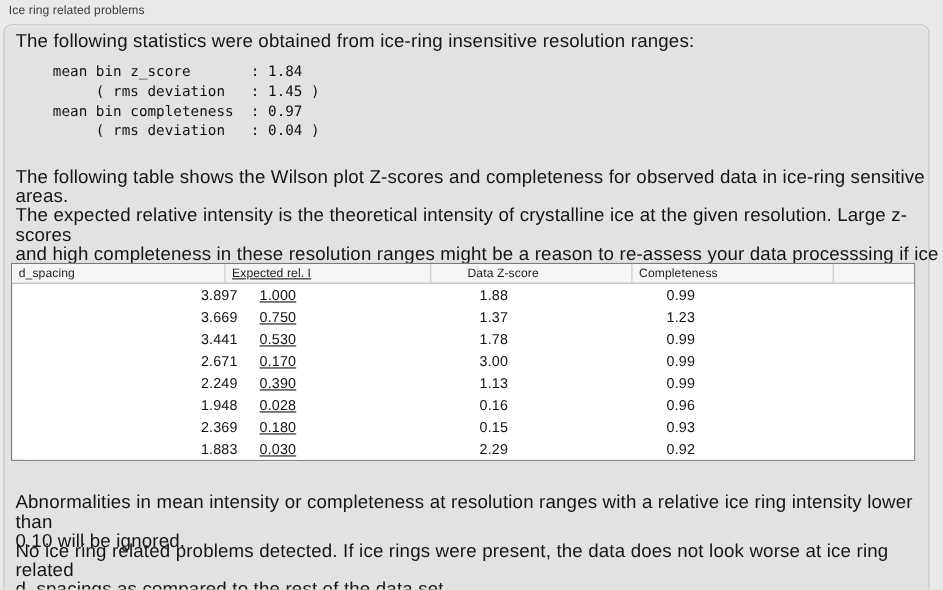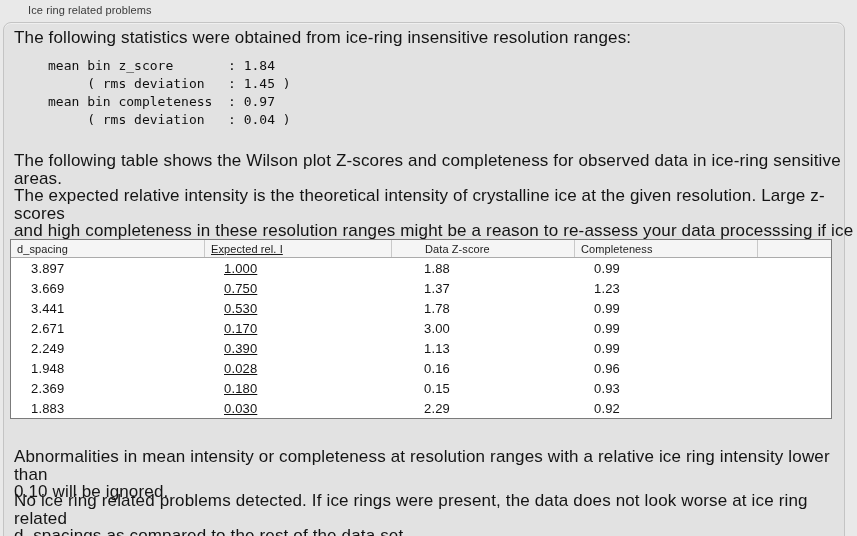--- a/index.html
+++ b/index.html
@@ -8,21 +8,21 @@
     width: 857px; height: 536px;
     position: relative;
     overflow: hidden;
     background: #e9e9e9;
     font-family: "Liberation Sans", sans-serif;
     color: #141414;
     letter-spacing: 0.15px;
   }
   .group-label {
     position: absolute; left: 8px; top: 4px;
-    font-size: 11px; color: #3a3a3a; letter-spacing: 0.1px; margin-left: 20px;
+    font-size: 11px; color: #3a3a3a; letter-spacing: 0.1px;
   }
   .group-box {
     position: absolute; left: 3px; top: 22px;
     width: 842px; height: 540px;
     background: #e2e2e2;
     border: 1px solid #c4c4c4;
     border-radius: 8px;
     box-shadow: inset 0 1px 0 rgba(255,255,255,0.45);
   }
   .para {
@@ -64,23 +64,24 @@
     border-left: 1px solid #c9c9c9;
     overflow: hidden;
   }
   .th:first-child { border-left: none; }
   .trow {
     display: flex;
     height: 20px;
     align-items: center;
     font-size: 13px;
     background: #ffffff;
+    margin-left: 12px;
   }
   .tcell { padding-left: 20px; overflow: hidden; }
-  .w0 { width: 193px; }
+  .w0 { width: 193px; text-align: right; }
   .w1 { width: 187px; text-decoration: underline; }
   .w2 { width: 183px; padding-left: 33px; }
   .w3 { width: 183px; }
   .w4 { flex: 1; }
 </style>
 </head>
 <body>
 
 <div class="group-label">Ice ring related problems</div>
 

